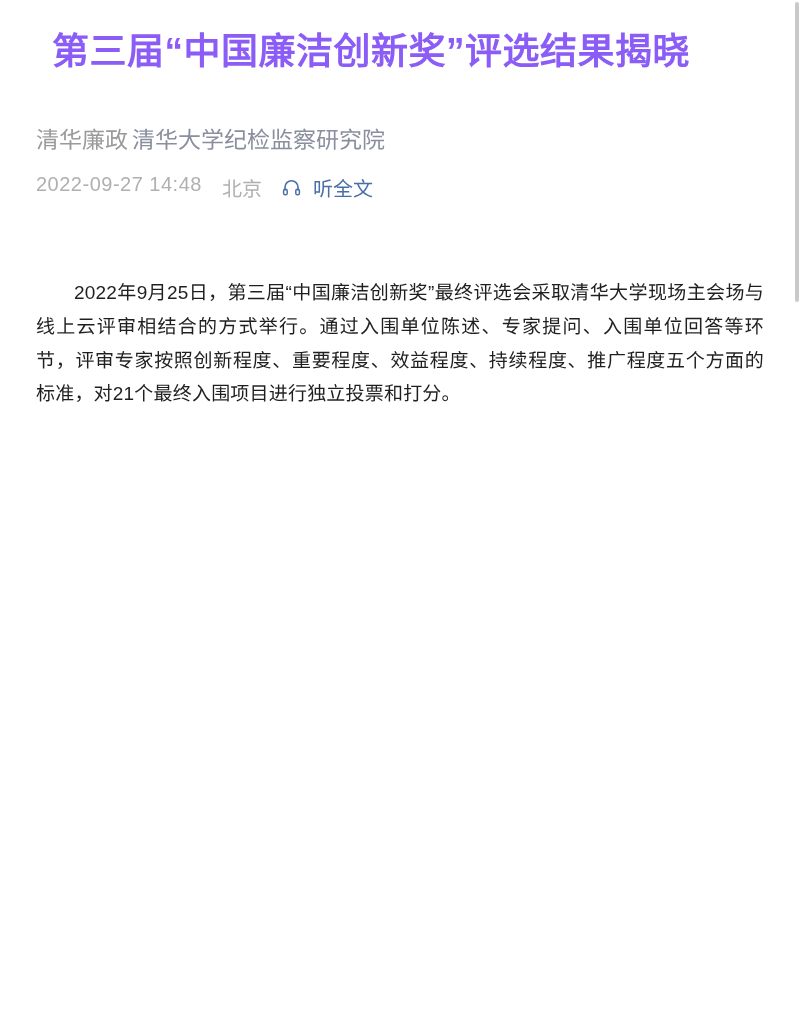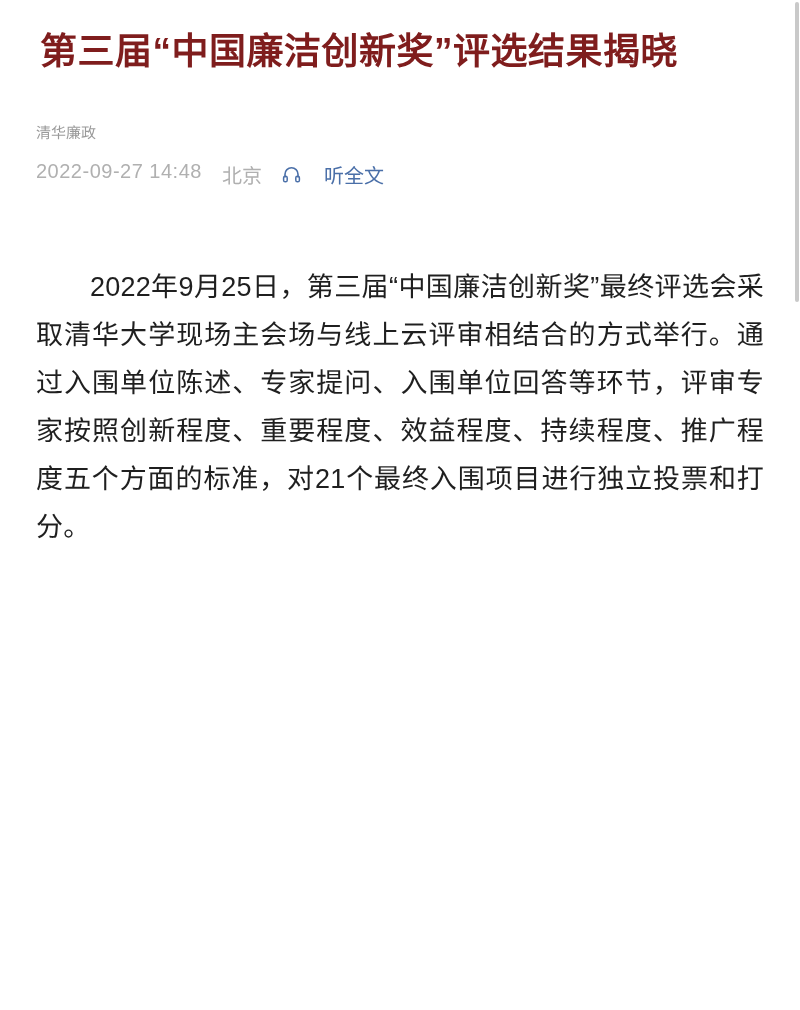--- a/index.html
+++ b/index.html
@@ -21,32 +21,32 @@
     height: 1010px;
     box-sizing: border-box;
     padding: 26px 36px 0 36px;
     position: relative;
   }
 
   .article-title {
     font-size: 37px;
     line-height: 1.38;
     font-weight: bold;
-    color: #7f1d1d;
+    color: #8b5cf6;
     letter-spacing: 0.5px;
-    margin: 0 0 0 4px;
+    margin: 0 0 0 16px;
     padding-right: 8px;
   }
 
   .meta-row {
     margin-top: 44px;
     display: flex;
     align-items: baseline;
     gap: 4px;
-    font-size: 15px;
+    font-size: 23px;
     color: #9a9a9a;
   }
   .meta-source {
     color: #9a9a9a;
   }
   .meta-org {
     color: #8a8fa0;
   }
 
   .meta-row2 {
@@ -56,39 +56,39 @@
     gap: 20px;
     font-size: 20px;
     color: #b0b0b0;
   }
   .meta-date { letter-spacing: 0.5px; }
   .meta-loc { color: #b0b0b0; }
 
   .listen {
     display: flex;
     align-items: center;
-    gap: 23px;
+    gap: 12px;
     color: #4a6fa8;
     font-size: 20px;
     cursor: pointer;
   }
   .headphone-icon {
     display: inline-block;
     width: 19px;
     height: 19px;
     position: relative;
     flex: none;
   }
   .headphone-icon svg { display: block; }
 
   .body-text {
     margin-top: 74px;
   }
   .para {
-    font-size: 27px;
+    font-size: 19px;
     line-height: 1.78;
     color: #1f1f1f;
     text-indent: 2em;
     margin: 0 0 22px 0;
     text-align: justify;
     letter-spacing: 0.2px;
   }
   .para:last-child { margin-bottom: 0; }
 
   
@@ -112,20 +112,21 @@
 </style>
 </head>
 <body>
 
 <div class="page">
 
   <h1 class="article-title">第三届“中国廉洁创新奖”评选结果揭晓</h1>
 
   <div class="meta-row">
     <span class="meta-source">清华廉政</span>
+    <span class="meta-org">清华大学纪检监察研究院</span>
   </div>
 
   <div class="meta-row2">
     <span class="meta-date">2022-09-27 14:48</span>
     <span class="meta-loc">北京</span>
     <span class="listen">
       <span class="headphone-icon">
         <svg width="19" height="19" viewBox="0 0 19 19" fill="none" xmlns="http://www.w3.org/2000/svg">
           <path d="M3 12 V9.2 A6.5 6.5 0 0 1 16 9.2 V12" stroke="#4a6fa8" stroke-width="1.6" fill="none" stroke-linecap="round"></path>
           <rect x="1.6" y="11.2" width="3.6" height="5.6" rx="1.6" stroke="#4a6fa8" stroke-width="1.5" fill="none"></rect>

